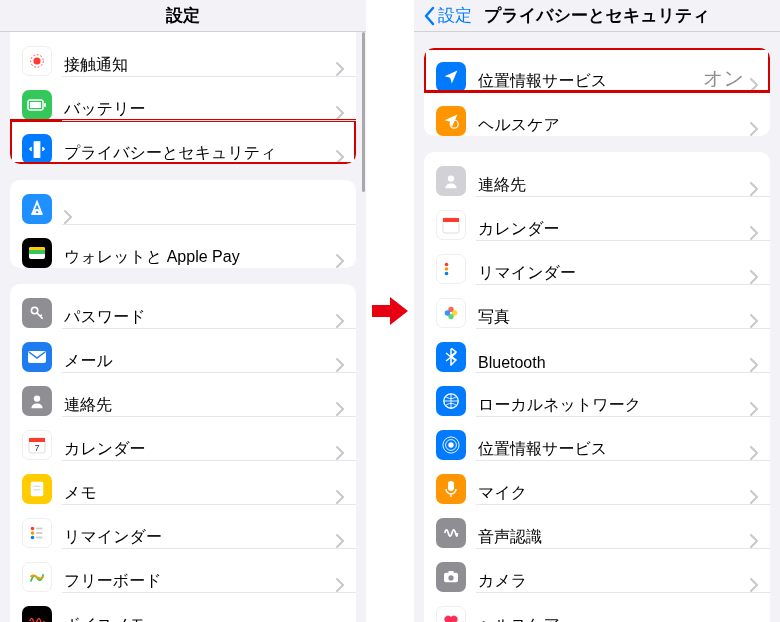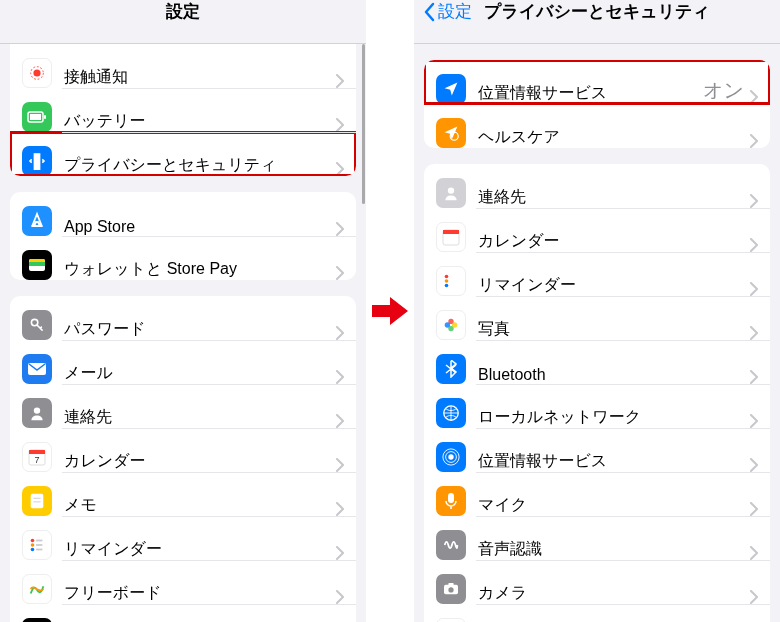--- a/index.html
+++ b/index.html
@@ -21,23 +21,23 @@
   }
   .divider {
     width: 48px;
     display: flex;
     align-items: center;
     justify-content: center;
   }
   .arrow-svg { width: 40px; height: 40px; }
   .header {
     background: #f2f2f7;
-    height: 44px;
-    display: flex;
-    align-items: flex-start;
+    height: 32px;
+    display: flex;
+    align-items: center;
     justify-content: center;
     position: relative;
     border-bottom: 1px solid #d1d1d6;
     font-weight: 600;
     font-size: 17px;
   }
   .back {
     position: absolute;
     left: 8px;
     display: flex;
@@ -176,36 +176,35 @@
             </span>
           </div>
         </div>
         <div class="group">
           <div class="row">
             <span class="icon ic-appstore">
               <svg width="20" height="20" viewBox="0 0 20 20">
                 <path d="M10 3l-4 10h2l1-2h2l1 2h2z M5 15h10" stroke="#fff" stroke-width="1.8" fill="none" stroke-linecap="round"></path>
               </svg>
             </span>
-            <span class="label">App Store</span>
             <span class="chev">
               <svg viewBox="0 0 8 14">
                 <path d="M1 1l6 6-6 6" stroke="#c7c7cc" stroke-width="2" fill="none" stroke-linecap="round"></path>
               </svg>
             </span>
           </div>
           <div class="row">
             <span class="icon ic-wallet">
               <svg width="20" height="16" viewBox="0 0 20 16">
                 <rect x="2" y="2" width="16" height="12" rx="2" fill="#fff"></rect>
                 <rect x="2" y="2" width="16" height="4" rx="2" fill="#ffcc00"></rect>
                 <rect x="2" y="5" width="16" height="4" fill="#34c759"></rect>
               </svg>
             </span>
-            <span class="label">ウォレットと Store Pay</span>
+            <span class="label">ウォレットと Apple Pay</span>
             <span class="chev">
               <svg viewBox="0 0 8 14">
                 <path d="M1 1l6 6-6 6" stroke="#c7c7cc" stroke-width="2" fill="none" stroke-linecap="round"></path>
               </svg>
             </span>
           </div>
         </div>
         <div class="group">
           <div class="row">
             <span class="icon ic-passwords">

